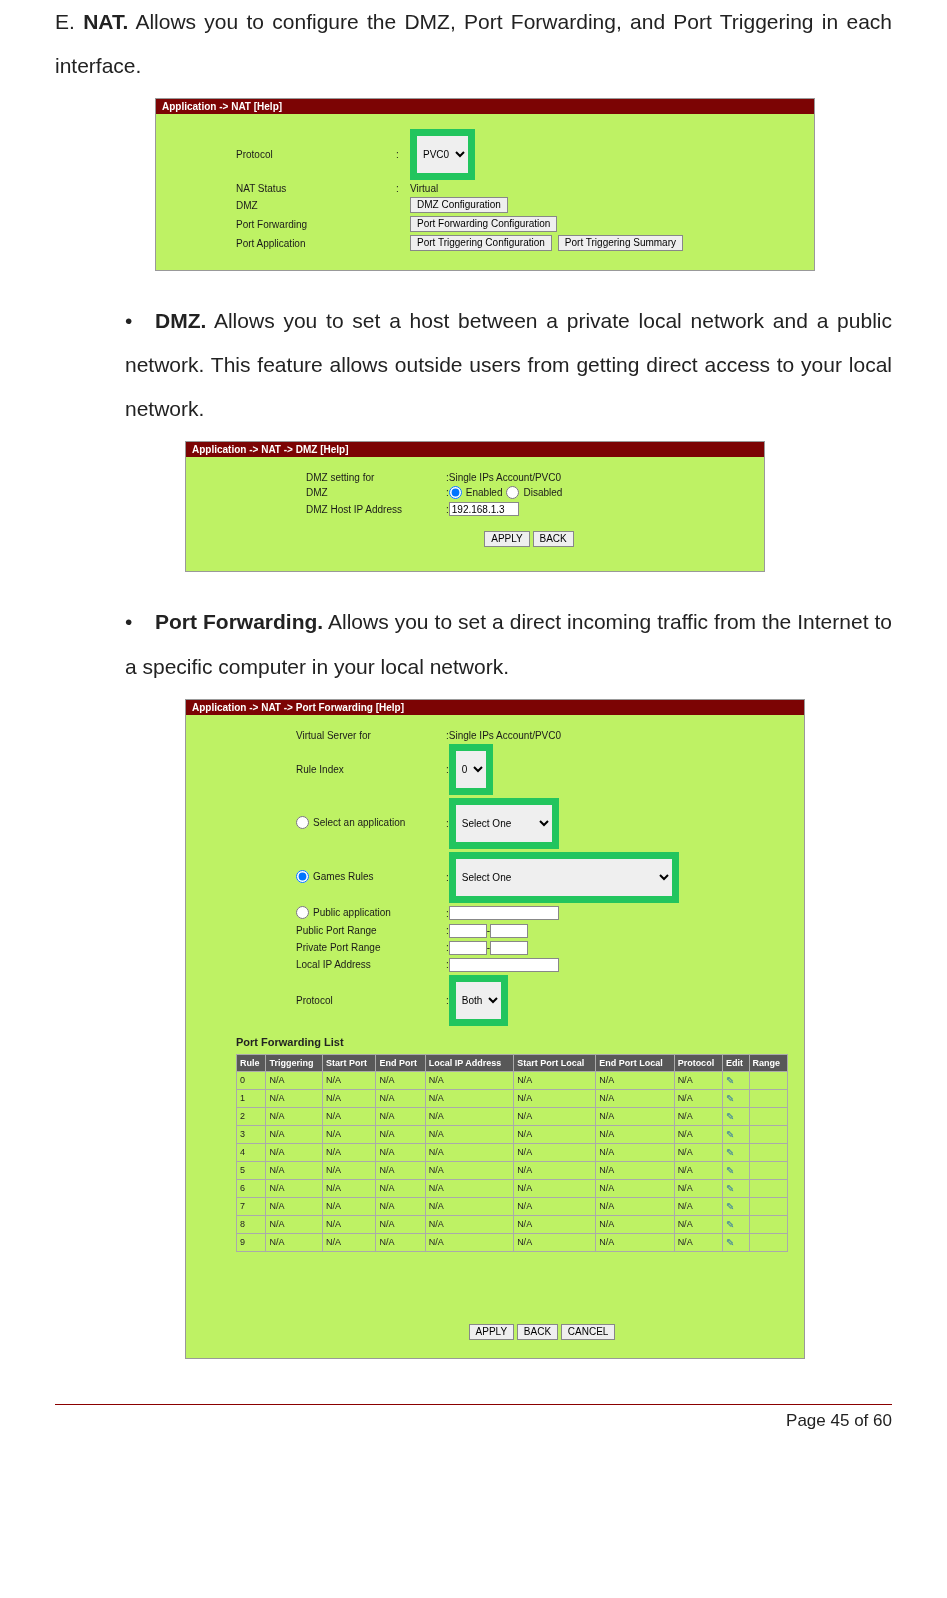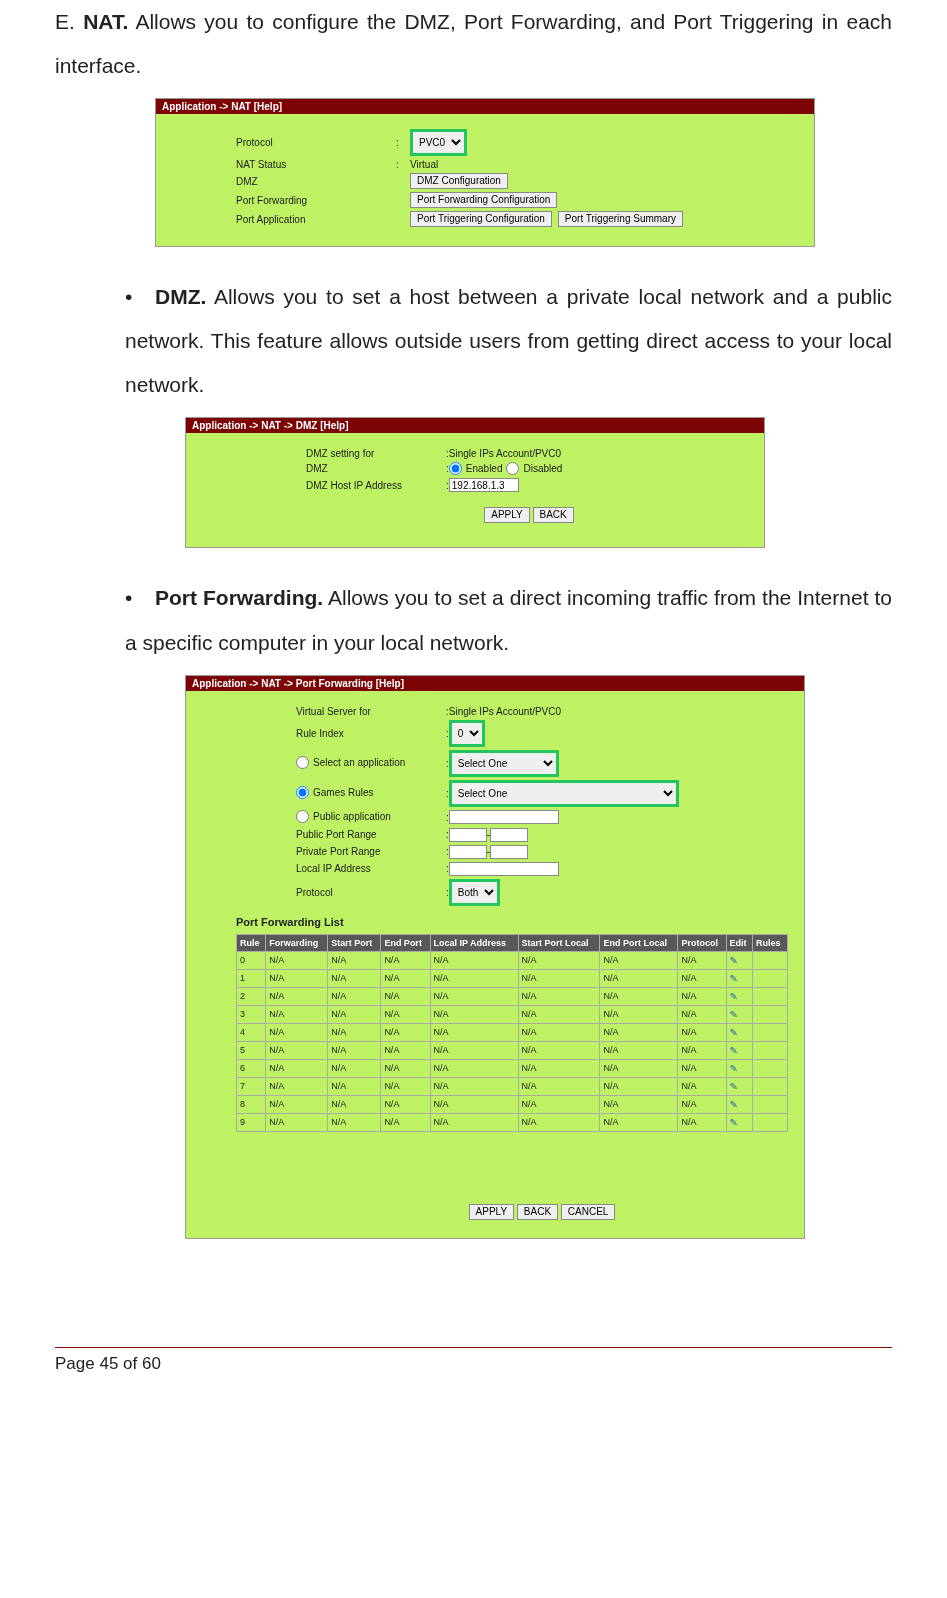--- a/index.html
+++ b/index.html
@@ -11,31 +11,31 @@
   .main-bold { font-weight: bold; margin-top: 40px; }
   .sub-item { margin: 28px 0 0 70px; font-size: 21px; line-height: 2.1; text-align: justify; }
   .bullet { font-family: Arial, sans-serif; display: inline-block; width: 30px; }
   .figure { margin: 10px 0 4px 100px; }
   .fig-box { border: 1px solid #999; font-family: Tahoma, Arial, sans-serif; font-size: 10px; background: #bef264; }
   .fig-title { background: #7c0404; color: #fff; font-weight: bold; padding: 2px 6px; font-size: 10px; }
   .fig-body { padding: 12px 12px 16px 80px; }
   .row { display: flex; align-items: center; margin: 3px 0; color: #1a1a1a; font-size: 10px; }
   .row-label { width: 160px; }
   .row-sep { width: 14px; }
-  .sm-select { font-size: 10px; border: 3px solid #22c55e; background: #efefef; padding: 4px 2px; }
+  .sm-select { font-size: 10px; border: 7px solid #22c55e; background: #efefef; padding: 12px 2px; }
   .sm-btn { font-size: 10px; border: 1px solid #888; background: #efefef; padding: 0 6px; height: 16px; line-height: 14px; }
   .sm-input { font-size: 10px; border: 1px solid #888; width: 70px; height: 14px; padding: 0 2px; }
   .btns-center { text-align: center; padding: 12px 0 8px; }
   .tbl { border-collapse: collapse; width: 100%; font-size: 9px; margin-top: 6px; }
   .tbl th, .tbl td { border: 1px solid #aaa; padding: 3px 3px; text-align: left; }
   .tbl th { background: #585858; color: #fff; font-weight: bold; }
   .fig3 .fig-body { padding: 12px 16px 10px 110px; }
   .pf-list-title { font-weight: bold; font-size: 11px; margin: 10px 0 0 -60px; }
   .icon-edit { color: #2a6fab; font-size: 10px; }
-  .footer-bar { border-top: 1.5px solid #8b0000; margin-top: 108px; padding: 6px 0 16px; text-align: left; font-size: 17px; }
+  .footer-bar { border-top: 1.5px solid #8b0000; margin-top: 45px; padding: 6px 0 16px; text-align: right; font-size: 17px; }
   .radio { display: inline-flex; align-items: center; gap: 2px; margin-right: 4px; font-size: 10px; }
   .radio input { margin: 0 2px 0 0; }
 </style>
 </head>
 <body>
 
 <div class="page">
 
   <div class="main-item">
     <span class="main-marker">E.</span>
@@ -168,29 +168,29 @@
             <span>: </span>
             <select class="sm-select"><option>Both</option></select>
           </div>
 
         <div class="pf-list-title">Port Forwarding List</div>
         <div style="margin-left:-60px;">
         <table class="tbl">
           <thead>
                 <tr id="pf-head">
                   <th>Rule</th>
-                  <th>Forwarding</th>
+                  <th>Triggering</th>
                   <th>Start Port</th>
                   <th>End Port</th>
                   <th>Local IP Address</th>
                   <th>Start Port Local</th>
                   <th>End Port Local</th>
                   <th>Protocol</th>
                   <th>Edit</th>
-                  <th>Rules</th>
+                  <th>Range</th>
                 </tr>
               </thead>
           <tbody id="pf-body">
                 <tr>
                   <td>0</td>
                   <td>N/A</td>
                   <td>N/A</td>
                   <td>N/A</td>
                   <td>N/A</td>
                   <td>N/A</td>

